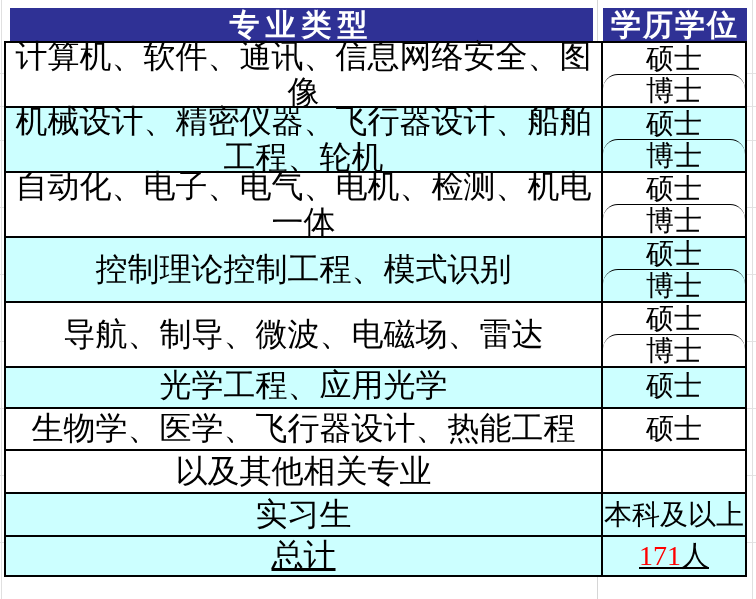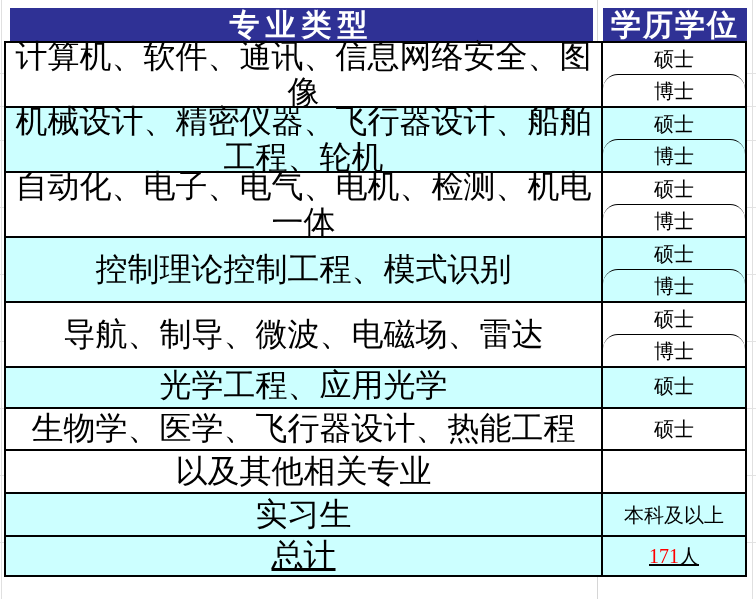--- a/index.html
+++ b/index.html
@@ -44,21 +44,21 @@
   .bg-cyan { background:var(--alt-row-bg,#CCFFFF); }
 
   .major {
     width:597px; border-right:2px solid var(--border,#000);
     display:flex; align-items:center; justify-content:center;
     font-size:32px; line-height:1.1; text-align:center;
   }
   .degrees { flex:1; display:flex; flex-direction:column; }
   .degree {
     flex:1; display:flex; align-items:center; justify-content:center;
-    font-size:20px; line-height:1;
+    font-size:28px; line-height:1;
   }
   .degree + .degree { border-top:1px solid var(--border,#000);border-radius:15px; }
 
   .h65 { height:65px; }
   .h41 { height:41px;font-family:Liberation Mono, monospace; }
   .h42 { height:42px; }
   .h43 { height:43px; }
   .h38 { height:38px;text-decoration:underline; }
 
   .total-number { color:var(--total-number,#FF0000); }

